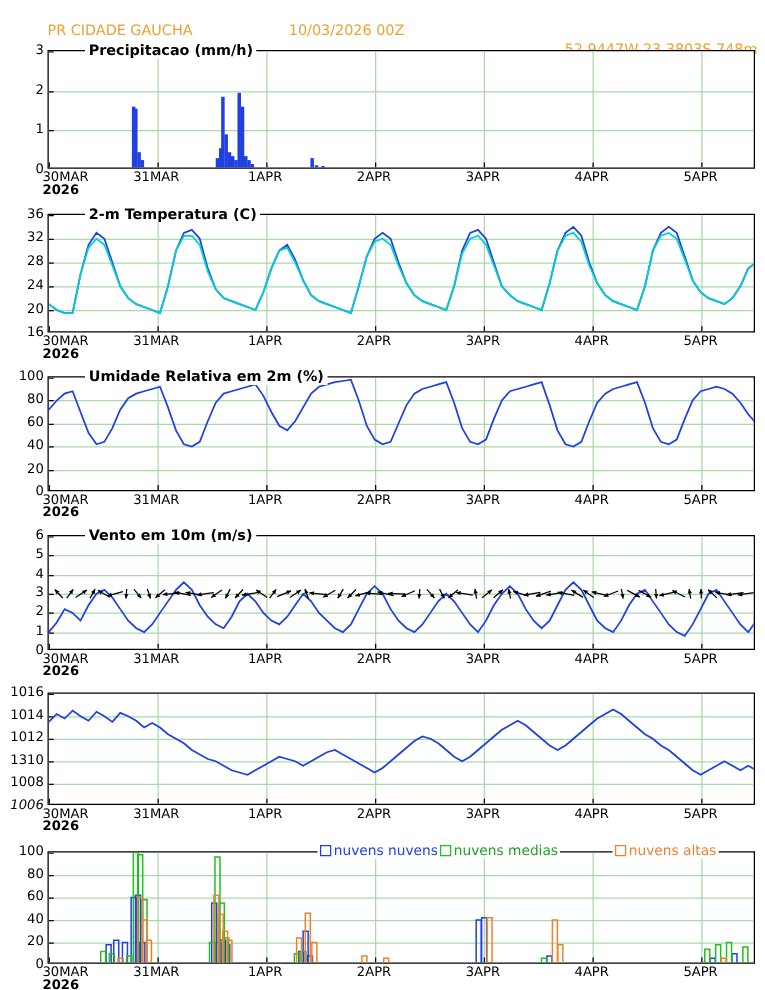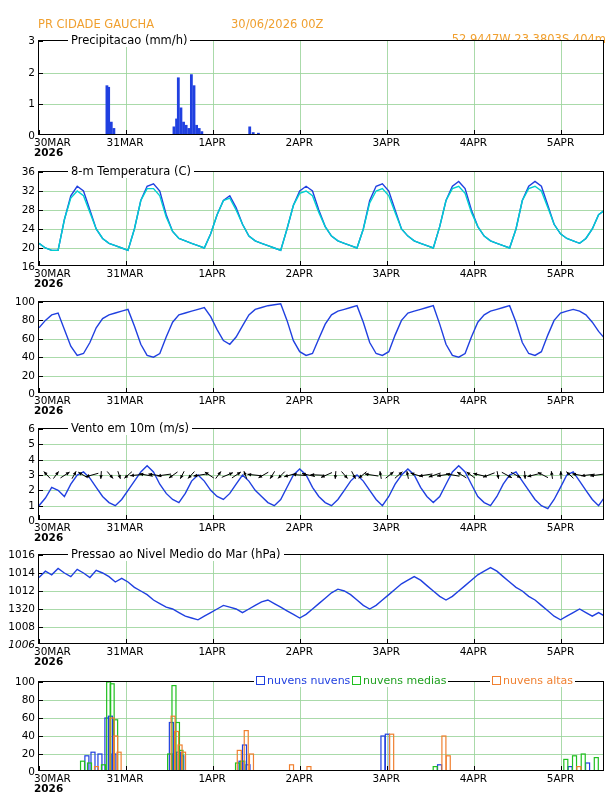--- a/index.html
+++ b/index.html
@@ -7,21 +7,21 @@
   .root{position:absolute;left:0;top:0;width:612px;height:792px;}
   .hdr{position:absolute;width:100%;text-align:center;}
   .hdr-title{top:2px;color:#00c8c8;font-size:12.5px;letter-spacing:0.2px;}
   .hdr-sub{top:17px;color:#f0a030;font-size:11.5px;}
   .hdr-sub .lft{position:absolute;left:38px;}
   .hdr-sub .ctr{position:absolute;left:231px;}
   .coords{position:absolute;right:6px;top:32px;color:#f0a030;font-size:11.5px;}
 
   .panel{position:absolute;left:38px;width:566px;}
   .plot{position:absolute;left:0;top:0;width:100%;height:100%;border:1px solid #000;box-sizing:border-box;background:#fff;overflow:hidden;}
-  .ptitle{position:absolute;font-size:11.5px;color:#000;background:#fff;padding:0 3px;z-index:6;white-space:nowrap;}
+  .ptitle{position:absolute;font-size:11.5px;color:#000;background:#fff;padding:0 3px;z-index:6;white-space:nowrap;font-weight:bold;}
 
   .ylab{position:absolute;right:100%;margin-right:3px;font-size:10.5px;color:#000;text-align:right;transform:translateY(-50%);white-space:nowrap;}
   .xlab{position:absolute;top:100%;margin-top:1px;font-size:10.5px;color:#000;transform:translateX(-50%);white-space:nowrap;}
   .xlab.first{transform:none;left:-4px;}
   .yr{position:absolute;top:100%;margin-top:11px;left:-4px;font-size:10.5px;font-weight:bold;color:#000;}
 
   .gv{position:absolute;top:0;bottom:0;width:1px;background:#9bd39b;opacity:.85;}
   .gh{position:absolute;left:0;right:0;height:1px;background:#9bd39b;opacity:.85;}
   .tickx{position:absolute;bottom:0;width:1px;height:4px;background:#000;}
   .ticky{position:absolute;left:0;width:4px;height:1px;background:#000;}
@@ -29,23 +29,23 @@
   .legend{position:absolute;font-size:11px;z-index:7;background:#fff;padding:0 2px;white-space:nowrap;}
   .sw{display:inline-block;width:7px;height:7px;border:1px solid #000;margin-right:2px;vertical-align:-1px;}
 </style>
 </head>
 <body>
 
 <div class="root">
 
   <div class="hdr hdr-sub" style="height:14px;">
     <span class="lft">PR CIDADE GAUCHA</span>
-    <span class="ctr">30/06/2026 00Z</span>
+    <span class="ctr">10/03/2026 00Z</span>
   </div>
-  <div class="coords">52.9447W 23.3803S 404m</div>
+  <div class="coords">52.9447W 23.3803S 748m</div>
 
   <div class="panel" id="p1" style="top:40px;height:95px;">
     <div class="plot">
         <div class="tickx" style="left: 0px;"></div>
         <div class="gv" style="left: 87.0769px;"></div>
         <div class="tickx" style="left: 87.0769px;"></div>
         <div class="gv" style="left: 174.154px;"></div>
         <div class="tickx" style="left: 174.154px;"></div>
         <div class="gv" style="left: 261.231px;"></div>
         <div class="tickx" style="left: 261.231px;"></div>
@@ -121,21 +121,21 @@
         <div class="gh" style="top: 38px;"></div>
         <div class="ticky" style="top: 38px;"></div>
         <div class="gh" style="top: 19px;"></div>
         <div class="ticky" style="top: 19px;"></div>
         <div class="ticky" style="top: 0px;"></div>
         <svg width="566" height="95">
           <path d="M0.0 71.3L6.4 76.0L12.7 78.4L19.1 78.4L25.4 47.5L31.8 23.8L38.2 14.3L44.5 19.0L50.9 38.0L57.2 57.0L63.6 66.5L70.0 71.3L76.3 73.6L82.7 76.0L89.0 78.4L95.4 57.0L101.8 28.5L108.1 14.3L114.5 11.9L120.8 19.0L127.2 42.7L133.6 59.4L139.9 66.5L146.3 68.9L152.6 71.3L159.0 73.6L165.3 76.0L171.7 61.8L178.1 42.7L184.4 28.5L190.8 23.8L197.1 35.6L203.5 52.3L209.9 64.1L216.2 68.9L222.6 71.3L228.9 73.6L235.3 76.0L241.7 78.4L248.0 57.0L254.4 33.3L260.7 19.0L267.1 14.3L273.5 19.0L279.8 38.0L286.2 54.6L292.5 64.1L298.9 68.9L305.3 71.3L311.6 73.6L318.0 76.0L324.3 57.0L330.7 28.5L337.1 14.3L343.4 11.9L349.8 19.0L356.1 38.0L362.5 57.0L368.9 64.1L375.2 68.9L381.6 71.3L387.9 73.6L394.3 76.0L400.7 54.6L407.0 28.5L413.4 14.3L419.7 9.5L426.1 16.6L432.4 38.0L438.8 54.6L445.2 64.1L451.5 68.9L457.9 71.3L464.2 73.6L470.6 76.0L477.0 57.0L483.3 28.5L489.7 14.3L496.0 9.5L502.4 14.3L508.8 33.3L515.1 52.3L521.5 61.8L527.8 66.5L534.2 68.9L540.6 71.3L546.9 66.5L553.3 57.0L559.6 42.7L566.0 38.0" fill="none" stroke="#2040e0" stroke-width="1.4"></path>
           <path d="M0.0 71.3L6.4 76.0L12.7 78.4L19.1 78.4L25.4 47.5L31.8 26.1L38.2 19.0L44.5 23.8L50.9 40.4L57.2 57.0L63.6 66.5L70.0 71.3L76.3 73.6L82.7 76.0L89.0 78.4L95.4 57.0L101.8 28.5L108.1 16.6L114.5 16.6L120.8 23.8L127.2 45.1L133.6 59.4L139.9 66.5L146.3 68.9L152.6 71.3L159.0 73.6L165.3 76.0L171.7 61.8L178.1 42.7L184.4 28.5L190.8 26.1L197.1 38.0L203.5 52.3L209.9 64.1L216.2 68.9L222.6 71.3L228.9 73.6L235.3 76.0L241.7 78.4L248.0 57.0L254.4 33.3L260.7 21.4L267.1 19.0L273.5 23.8L279.8 40.4L286.2 54.6L292.5 64.1L298.9 68.9L305.3 71.3L311.6 73.6L318.0 76.0L324.3 57.0L330.7 30.9L337.1 19.0L343.4 16.6L349.8 23.8L356.1 40.4L362.5 57.0L368.9 64.1L375.2 68.9L381.6 71.3L387.9 73.6L394.3 76.0L400.7 54.6L407.0 28.5L413.4 16.6L419.7 14.3L426.1 21.4L432.4 40.4L438.8 54.6L445.2 64.1L451.5 68.9L457.9 71.3L464.2 73.6L470.6 76.0L477.0 57.0L483.3 28.5L489.7 16.6L496.0 14.3L502.4 19.0L508.8 35.6L515.1 52.3L521.5 61.8L527.8 66.5L534.2 68.9L540.6 71.3L546.9 66.5L553.3 57.0L559.6 42.7L566.0 38.0" fill="none" stroke="#00d0d0" stroke-width="1.4"></path>
         </svg>
       </div>
-    <div class="ptitle" style="left:30px;top:-7px;">8-m Temperatura (C)</div>
+    <div class="ptitle" style="left:30px;top:-7px;">2-m Temperatura (C)</div>
   <div class="xlab first">30MAR</div>
       <div class="xlab" style="left: 87.0769px;">31MAR</div>
       <div class="xlab" style="left: 174.154px;">1APR</div>
       <div class="xlab" style="left: 261.231px;">2APR</div>
       <div class="xlab" style="left: 348.308px;">3APR</div>
       <div class="xlab" style="left: 435.385px;">4APR</div>
       <div class="xlab" style="left: 522.462px;">5APR</div>
       <div class="yr">2026</div>
       <div class="ylab" style="top: 95px;">16</div>
       <div class="ylab" style="top: 76px;">20</div>
@@ -166,20 +166,21 @@
         <div class="ticky" style="top: 55.2px;"></div>
         <div class="gh" style="top: 36.8px;"></div>
         <div class="ticky" style="top: 36.8px;"></div>
         <div class="gh" style="top: 18.4px;"></div>
         <div class="ticky" style="top: 18.4px;"></div>
         <div class="ticky" style="top: 0px;"></div>
         <svg width="566" height="92">
           <path d="M0.0 25.8L6.4 18.4L12.7 12.9L19.1 11.0L25.4 27.6L31.8 44.2L38.2 53.4L44.5 51.5L50.9 40.5L57.2 25.8L63.6 16.6L70.0 12.9L76.3 11.0L82.7 9.2L89.0 7.4L95.4 23.9L101.8 42.3L108.1 53.4L114.5 55.2L120.8 51.5L127.2 35.0L133.6 20.2L139.9 12.9L146.3 11.0L152.6 9.2L159.0 7.4L165.3 5.5L171.7 14.7L178.1 27.6L184.4 38.6L190.8 42.3L197.1 35.0L203.5 23.9L209.9 12.9L216.2 7.4L222.6 5.5L228.9 3.7L235.3 2.8L241.7 1.8L248.0 18.4L254.4 38.6L260.7 49.7L267.1 53.4L273.5 51.5L279.8 36.8L286.2 22.1L292.5 12.9L298.9 9.2L305.3 7.4L311.6 5.5L318.0 3.7L324.3 20.2L330.7 40.5L337.1 51.5L343.4 53.4L349.8 49.7L356.1 33.1L362.5 18.4L368.9 11.0L375.2 9.2L381.6 7.4L387.9 5.5L394.3 3.7L400.7 22.1L407.0 42.3L413.4 53.4L419.7 55.2L426.1 51.5L432.4 35.0L438.8 20.2L445.2 12.9L451.5 9.2L457.9 7.4L464.2 5.5L470.6 3.7L477.0 20.2L483.3 40.5L489.7 51.5L496.0 53.4L502.4 49.7L508.8 33.1L515.1 18.4L521.5 11.0L527.8 9.2L534.2 7.4L540.6 9.2L546.9 12.9L553.3 20.2L559.6 29.4L566.0 36.8" fill="none" stroke="#2040e0" stroke-width="1.4"></path>
         </svg>
       </div>
+    <div class="ptitle" style="left:30px;top:-7px;">Umidade Relativa em 2m (%)</div>
   <div class="xlab first">30MAR</div>
       <div class="xlab" style="left: 87.0769px;">31MAR</div>
       <div class="xlab" style="left: 174.154px;">1APR</div>
       <div class="xlab" style="left: 261.231px;">2APR</div>
       <div class="xlab" style="left: 348.308px;">3APR</div>
       <div class="xlab" style="left: 435.385px;">4APR</div>
       <div class="xlab" style="left: 522.462px;">5APR</div>
       <div class="yr">2026</div>
       <div class="ylab" style="top: 92px;">0</div>
       <div class="ylab" style="top: 73.6px;">20</div>
@@ -506,32 +507,31 @@
         <div class="ticky" style="top: 54px;"></div>
         <div class="gh" style="top: 36px;"></div>
         <div class="ticky" style="top: 36px;"></div>
         <div class="gh" style="top: 18px;"></div>
         <div class="ticky" style="top: 18px;"></div>
         <div class="ticky" style="top: 0px;"></div>
         <svg width="566" height="90">
           <path d="M0.0 22.5L6.4 16.2L12.7 19.8L19.1 13.5L25.4 18.0L31.8 21.6L38.2 14.4L44.5 18.0L50.9 22.5L57.2 15.3L63.6 18.0L70.0 21.6L76.3 27.0L82.7 23.4L89.0 27.0L95.4 32.4L101.8 36.0L108.1 39.6L114.5 45.0L120.8 48.6L127.2 52.2L133.6 54.0L139.9 57.6L146.3 61.2L152.6 63.0L159.0 64.8L165.3 61.2L171.7 57.6L178.1 54.0L184.4 50.4L190.8 52.2L197.1 54.0L203.5 57.6L209.9 54.0L216.2 50.4L222.6 46.8L228.9 45.0L235.3 48.6L241.7 52.2L248.0 55.8L254.4 59.4L260.7 63.0L267.1 59.4L273.5 54.0L279.8 48.6L286.2 43.2L292.5 37.8L298.9 34.2L305.3 36.0L311.6 39.6L318.0 45.0L324.3 50.4L330.7 54.0L337.1 50.4L343.4 45.0L349.8 39.6L356.1 34.2L362.5 28.8L368.9 25.2L375.2 21.6L381.6 25.2L387.9 30.6L394.3 36.0L400.7 41.4L407.0 45.0L413.4 41.4L419.7 36.0L426.1 30.6L432.4 25.2L438.8 19.8L445.2 16.2L451.5 12.6L457.9 16.2L464.2 21.6L470.6 27.0L477.0 32.4L483.3 36.0L489.7 41.4L496.0 45.0L502.4 50.4L508.8 55.8L515.1 61.2L521.5 64.8L527.8 61.2L534.2 57.6L540.6 54.0L546.9 57.6L553.3 61.2L559.6 57.6L566.0 61.2" fill="none" stroke="#2040e0" stroke-width="1.4"></path>
         </svg>
       </div>
-    <div class="ptitle" style="left:30px;top:-7px;">Pressao ao Nivel Medio do Mar (hPa)</div>
   <div class="xlab first">30MAR</div>
       <div class="xlab" style="left: 87.0769px;">31MAR</div>
       <div class="xlab" style="left: 174.154px;">1APR</div>
       <div class="xlab" style="left: 261.231px;">2APR</div>
       <div class="xlab" style="left: 348.308px;">3APR</div>
       <div class="xlab" style="left: 435.385px;">4APR</div>
       <div class="xlab" style="left: 522.462px;">5APR</div>
       <div class="yr">2026</div>
       <div class="ylab" style="top: 90px; font-style: italic;">1006</div>
       <div class="ylab" style="top: 72px;">1008</div>
-      <div class="ylab" style="top: 54px;">1320</div>
+      <div class="ylab" style="top: 54px;">1310</div>
       <div class="ylab" style="top: 36px;">1012</div>
       <div class="ylab" style="top: 18px;">1014</div>
       <div class="ylab" style="top: 0px;">1016</div>
     </div>
 
   <div class="panel" id="p6" style="top:681px;height:90px;">
     <div class="plot">
         <div class="tickx" style="left: 0px;"></div>
         <div class="gv" style="left: 87.0769px;"></div>
         <div class="tickx" style="left: 87.0769px;"></div>

